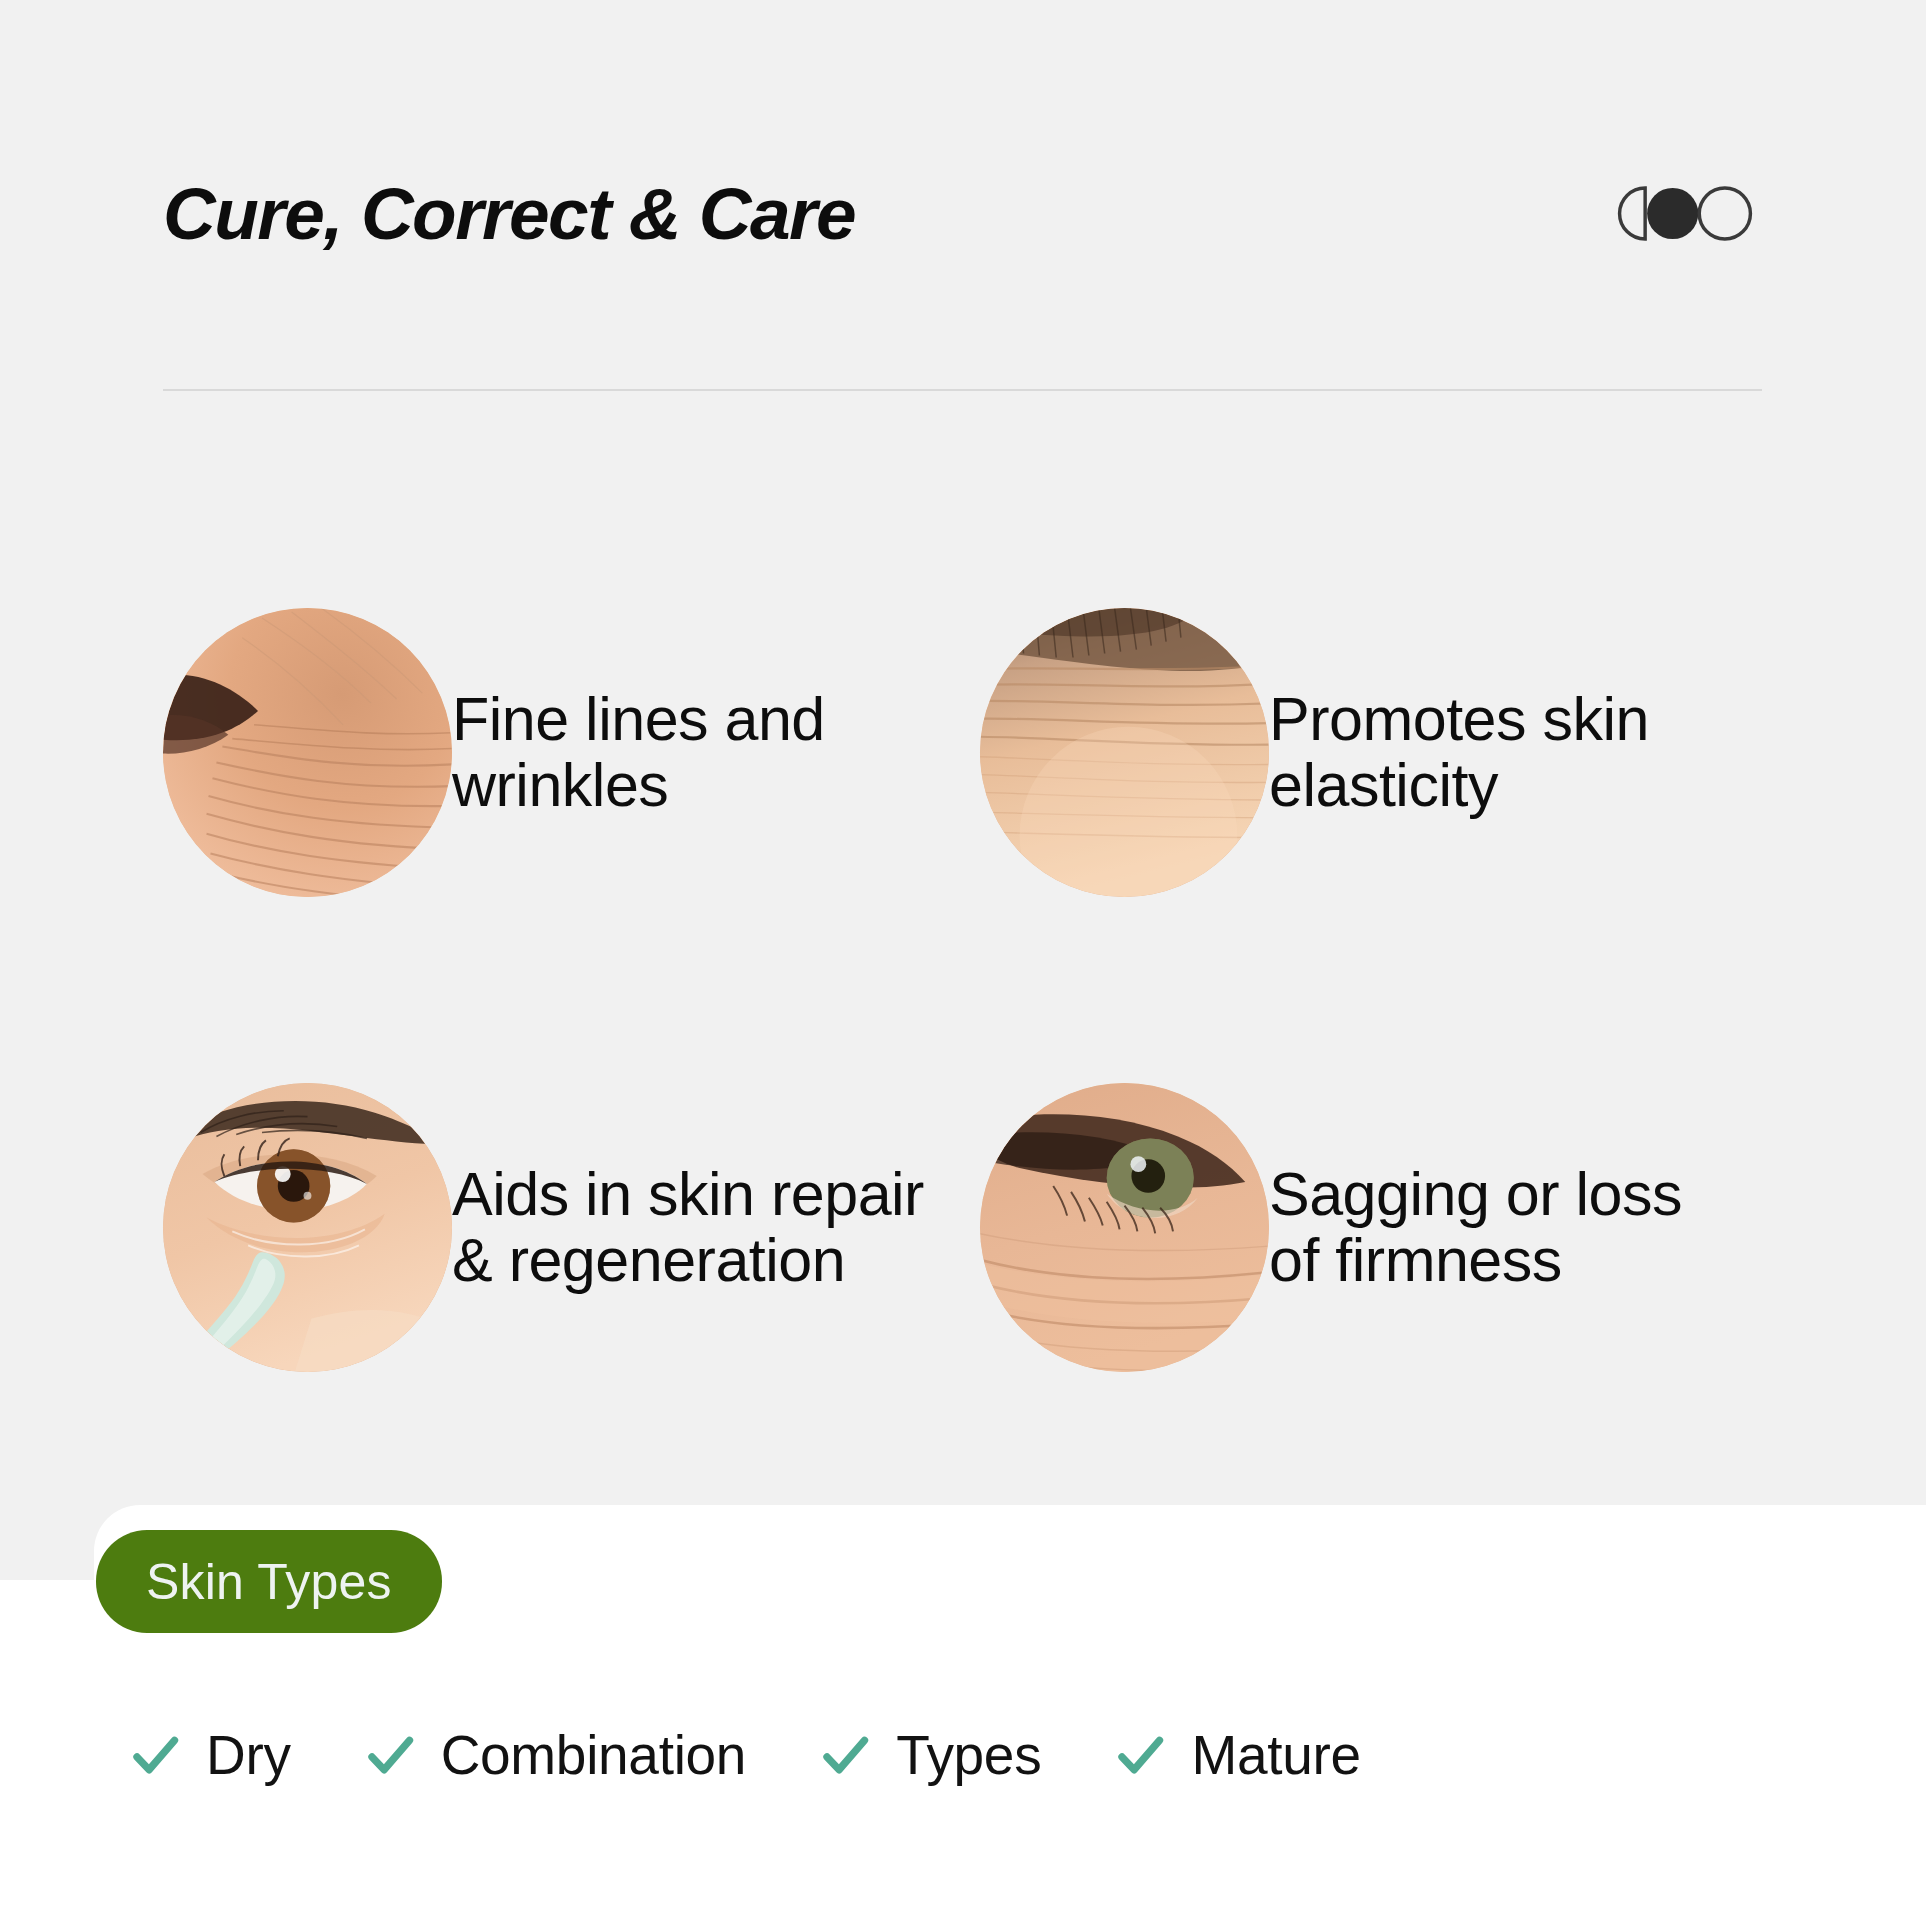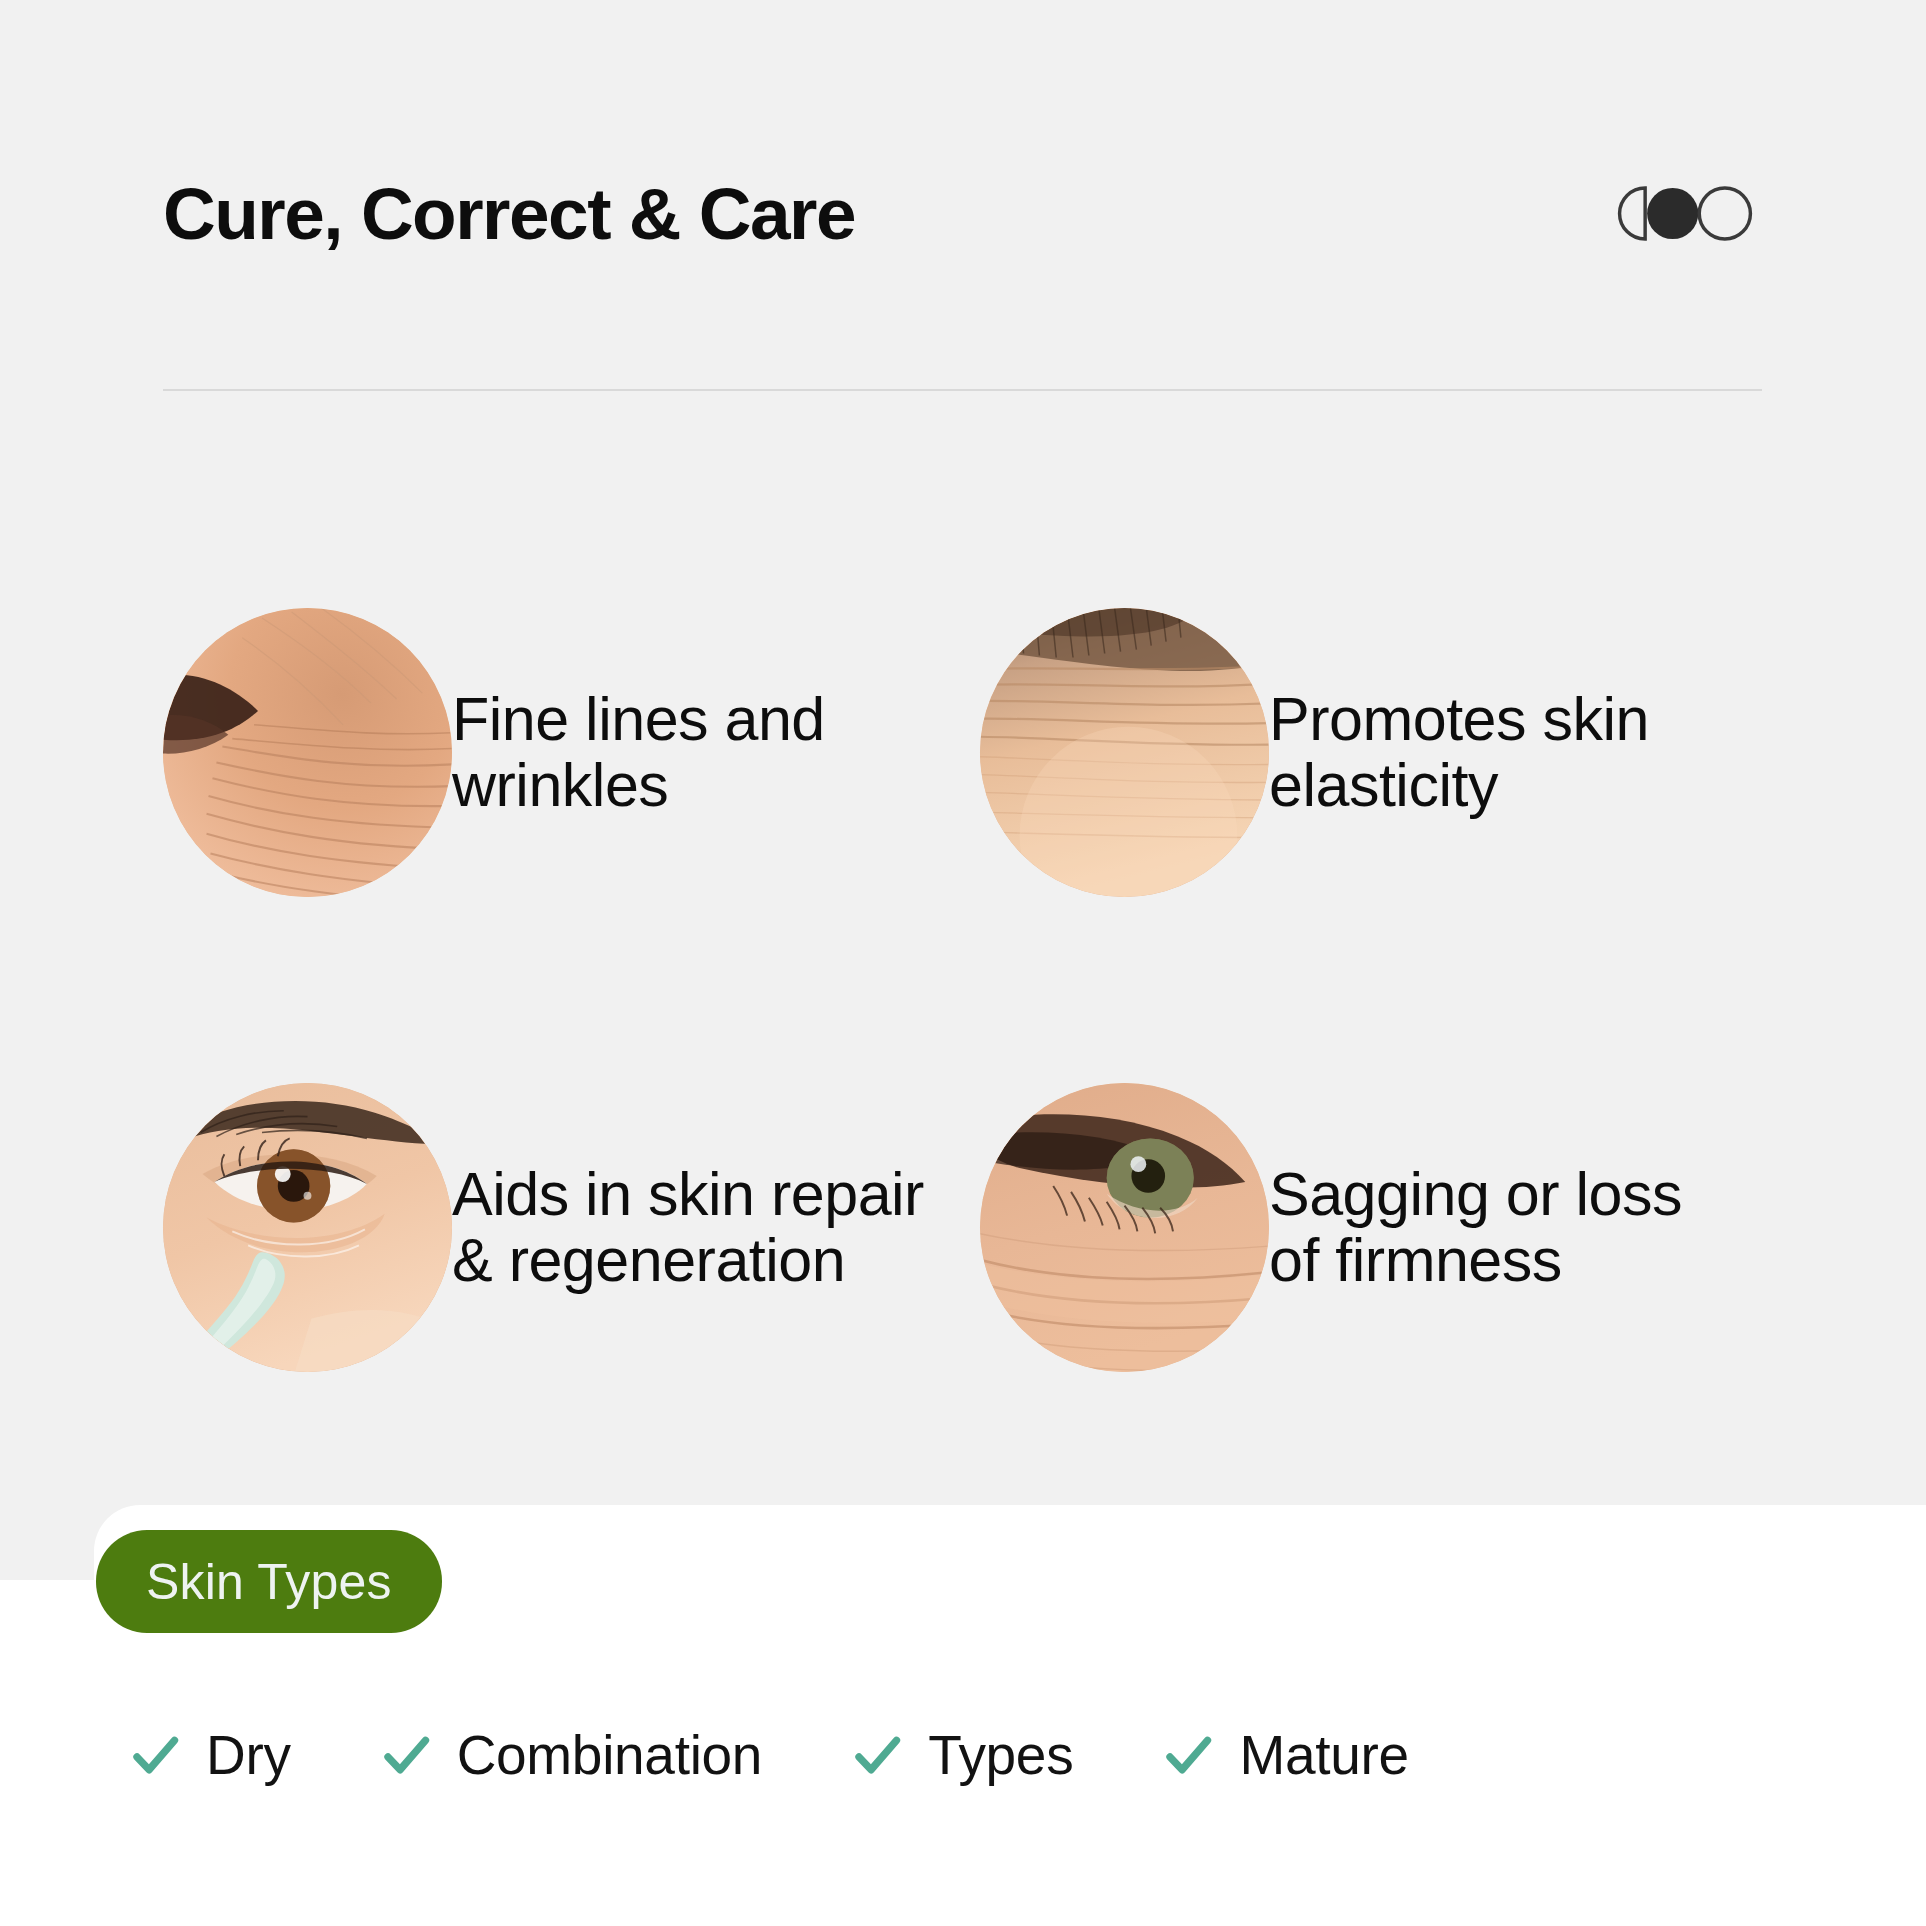--- a/index.html
+++ b/index.html
@@ -37,20 +37,21 @@
   
   #header {
     position: absolute;
     left: 163px;
     top: 149px;
     width: 1599px;
     height: 129px;
     display: flex;
     align-items: center;
     justify-content: space-between;
+    font-style: italic;
   }
 
   #page-title {
     font-size: 73px;
     font-weight: bold;
     letter-spacing: -1.5px;
     color: #0d0d0d;
     line-height: 1;
     white-space: nowrap;
   }
@@ -140,21 +141,21 @@
     white-space: nowrap;
   }
 
   #skin-types-list {
     position: absolute;
     left: 127px;
     top: 1723px;
     width: 1683px;
     display: flex;
     align-items: flex-start;
-    gap: 16px;
+    gap: 0;
   }
 
   .skin-type-item {
     display: flex;
     align-items: center;
     gap: 22px;
   }
 
   .skin-type-item + .skin-type-item { margin-left: 71px; }
 

